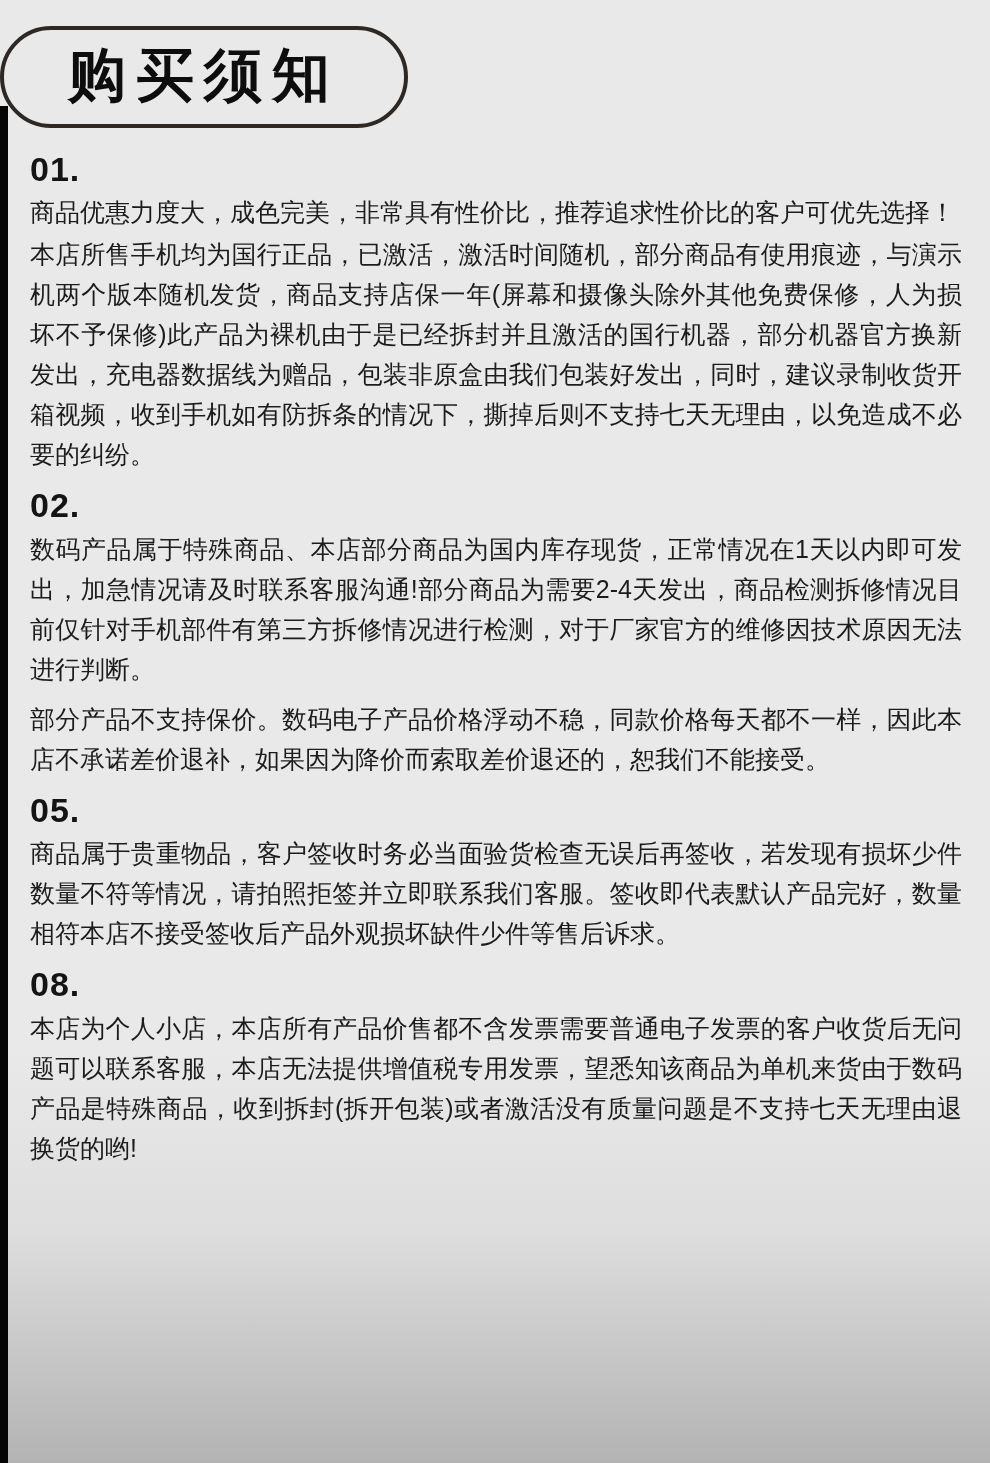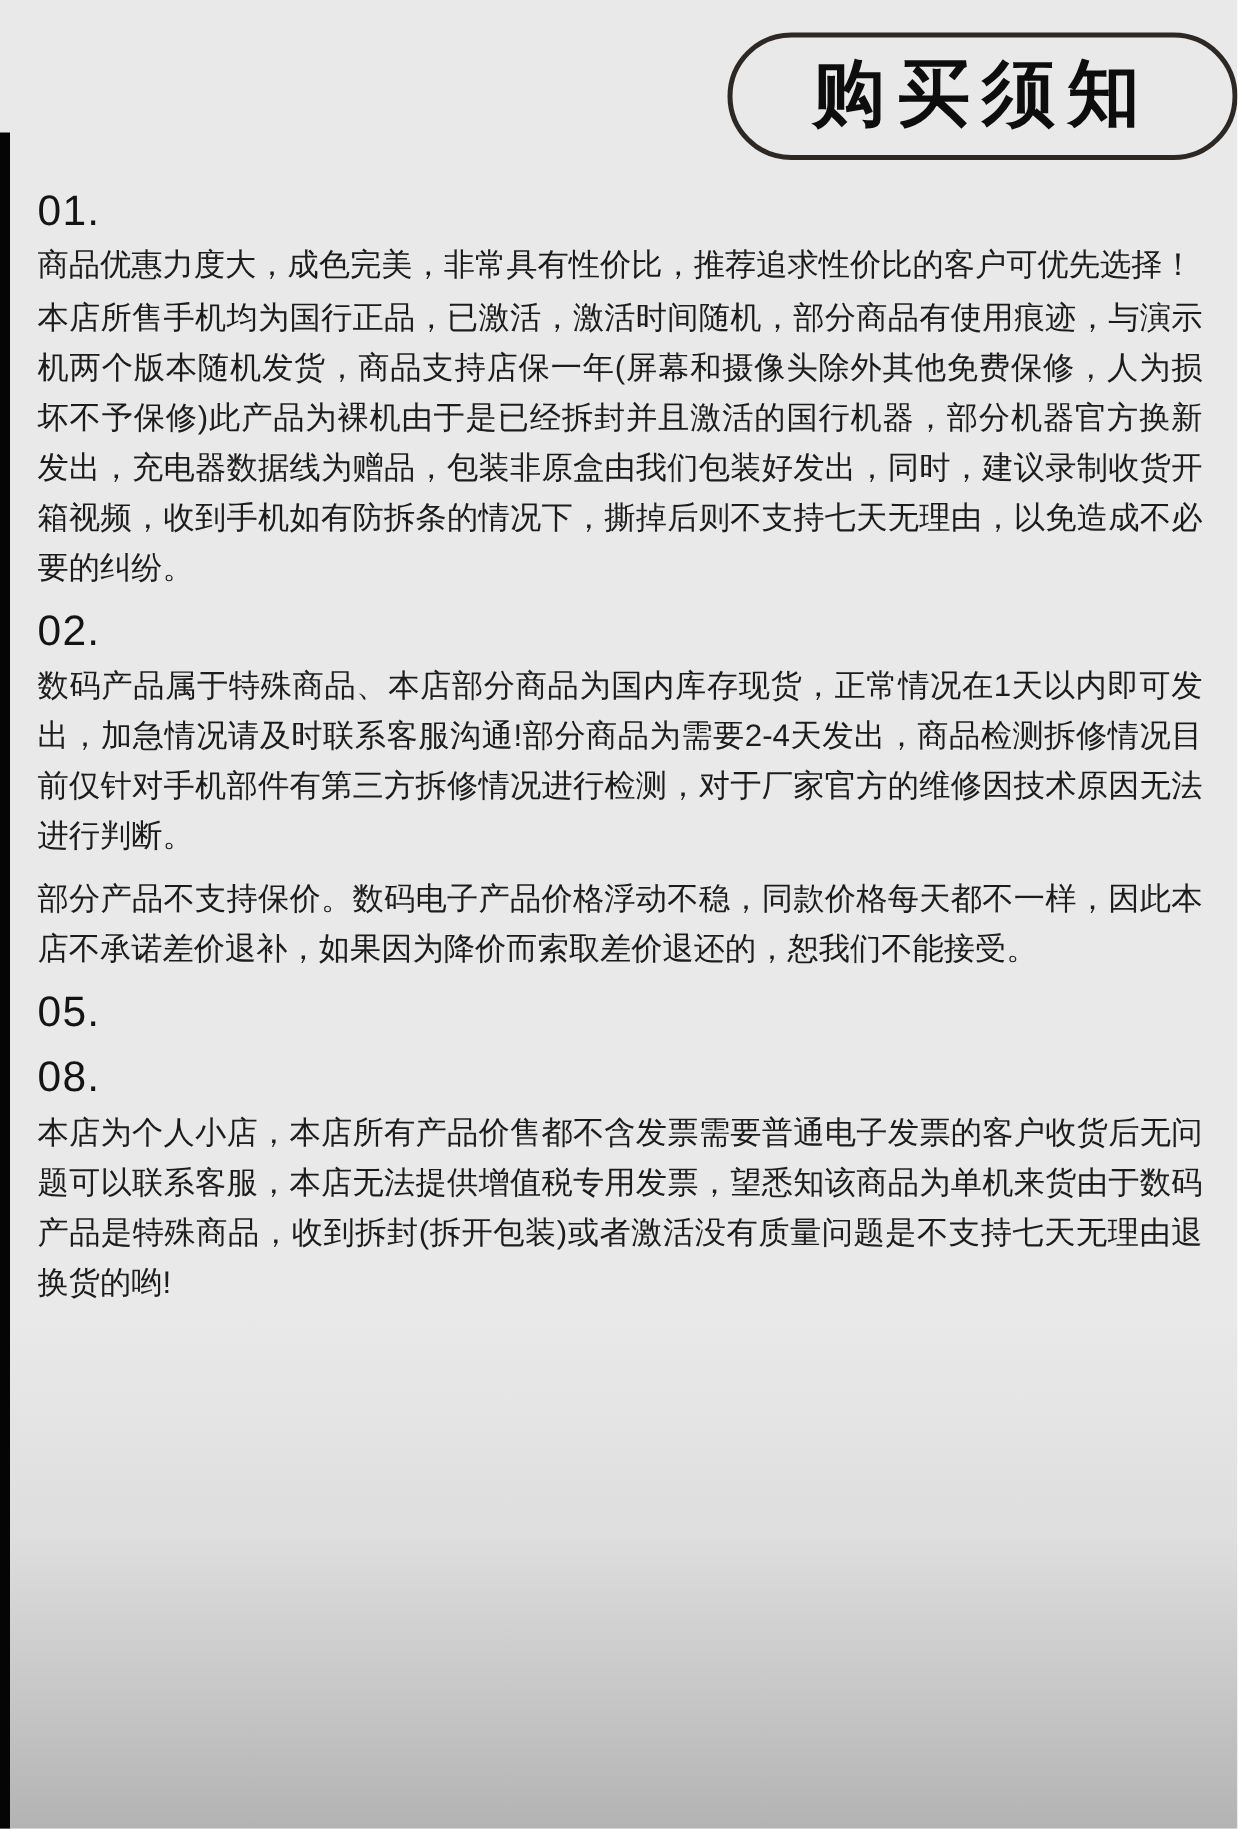--- a/index.html
+++ b/index.html
@@ -19,21 +19,21 @@
   .left-bar {
     position: absolute;
     left: 0;
     top: 106px;
     bottom: 0;
     width: 8px;
     background: #050505;
   }
   .title-wrap {
     display: flex;
-    justify-content: flex-end;
+    justify-content: flex-start;
     padding-top: 26px;
   }
   .title-pill {
     border: 4px solid #2e2825;
     border-radius: 60px;
     padding: 10px 64px 14px 64px;
     background: transparent;
   }
   .title-text {
     font-size: 58px;
@@ -43,21 +43,21 @@
     line-height: 1.2;
     white-space: nowrap;
   }
   .content {
     padding: 10px 28px 0 30px;
     color: #1c1c1c;
   }
   .section { margin-top: 10px; }
   .section-number {
     font-size: 34px;
-    font-weight: 400;
+    font-weight: 700;
     line-height: 1.25;
     color: #141414;
     letter-spacing: 1px;
   }
   .section p {
     margin: 2px 0 0 0;
     font-size: 25px;
     line-height: 40px;
     text-align: justify;
     color: #1c1c1c;
@@ -91,20 +91,21 @@
 
     <div class="section">
       <p>部分产品不支持保价。数码电子产品价格浮动不稳，同款价格每天都不一样，因此本店不承诺差价退补，如果因为降价而索取差价退还的，恕我们不能接受。</p>
     </div>
 
     <div class="section">
     </div>
 
     <div class="section">
       <div class="section-number">05.</div>
+      <p>商品属于贵重物品，客户签收时务必当面验货检查无误后再签收，若发现有损坏少件数量不符等情况，请拍照拒签并立即联系我们客服。签收即代表默认产品完好，数量相符本店不接受签收后产品外观损坏缺件少件等售后诉求。</p>
     </div>
 
     <div class="section">
       <div class="section-number">08.</div>
       <p>本店为个人小店，本店所有产品价售都不含发票需要普通电子发票的客户收货后无问题可以联系客服，本店无法提供增值税专用发票，望悉知该商品为单机来货由于数码产品是特殊商品，收到拆封(拆开包装)或者激活没有质量问题是不支持七天无理由退换货的哟!</p>
     </div>
 
   </div>
 </div>
 

